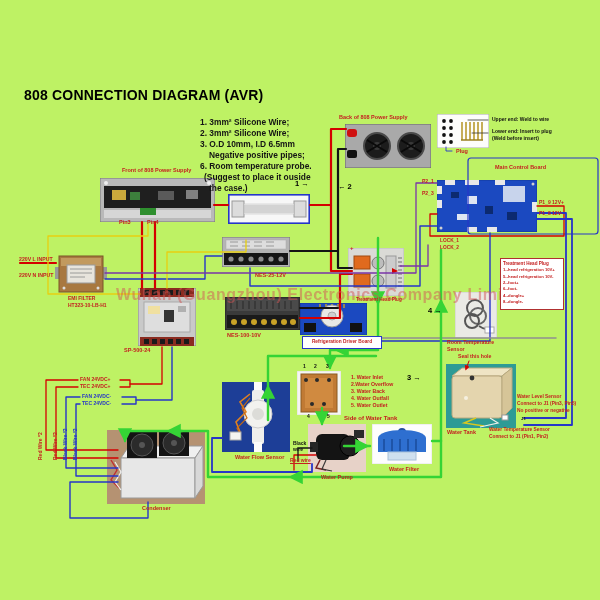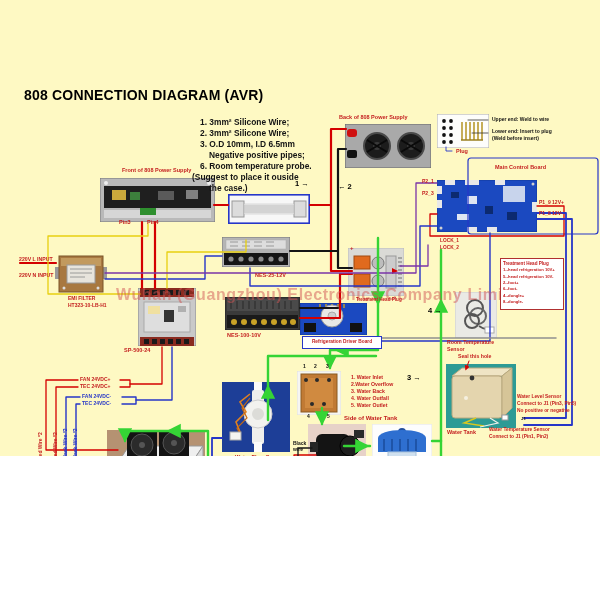--- a/index.html
+++ b/index.html
@@ -1,16 +1,16 @@
 <!DOCTYPE html>
 <html><head>
 <meta charset="utf-8">
 <style>
   html,body{margin:0;padding:0;background:#fff;}
-  #page{position:relative;width:600px;height:456px;background:#fef9c3;overflow:hidden;
+  #page{position:relative;width:600px;height:600px;background:#bef264;overflow:hidden;
         font-family:"Liberation Sans",sans-serif;}
   .ph{position:absolute;}
   .L{position:absolute;font:bold 5.5px/1.15 "Liberation Sans",sans-serif;color:#c42020;white-space:nowrap;}
   .K{color:#111;}
   .B{color:#2636c8;}
   .mk{font:bold 7.5px/1 "Liberation Sans",sans-serif;color:#000;}
   .note{position:absolute;font:bold 8.4px/1 "Liberation Sans",sans-serif;color:#141414;white-space:nowrap;}
   .vert{transform:rotate(-90deg);transform-origin:0 0;}
   #title{position:absolute;left:24px;top:88px;font:bold 14px/1.1 "Liberation Sans",sans-serif;color:#000;letter-spacing:.2px;}
   #watermark{position:absolute;left:116px;top:287px;font:bold 16px/1 "Liberation Sans",sans-serif;
@@ -343,21 +343,21 @@
   </svg>
 
   <div id="title">808 CONNECTION DIAGRAM (AVR)</div>
   <div id="watermark">Wuhan (Guangzhou) Electronics Company Limited</div>
 
   <span class="note" style="left:200px;top:118px">1. 3mm² Silicone Wire;</span>
   <span class="note" style="left:200px;top:129px">2. 3mm² Silicone Wire;</span>
   <span class="note" style="left:200px;top:140px">3. O.D 10mm, I.D 6.5mm</span>
   <span class="note" style="left:209px;top:151px">Negative positive pipes;</span>
   <span class="note" style="left:200px;top:162px">6. Room temperature probe.</span>
-  <span class="note" style="left:192px;top:173px">(Suggest to place it ouside</span>
+  <span class="note" style="left:204px;top:173px">(Suggest to place it ouside</span>
   <span class="note" style="left:209px;top:184px">the case.)</span>
 
   <span class="L mk" style="left:295px;top:180px">1 →</span>
   <span class="L mk" style="left:338px;top:183px">← 2</span>
   <span class="L mk" style="left:407px;top:374px">3 →</span>
   <span class="L mk" style="left:428px;top:307px">4 →</span>
 
   <span class="L" style="left:122px;top:167px">Front of 808 Power Supply</span>
   <span class="L" style="left:119px;top:219px">Pin3</span>
   <span class="L" style="left:147px;top:219px">Pin4</span>

